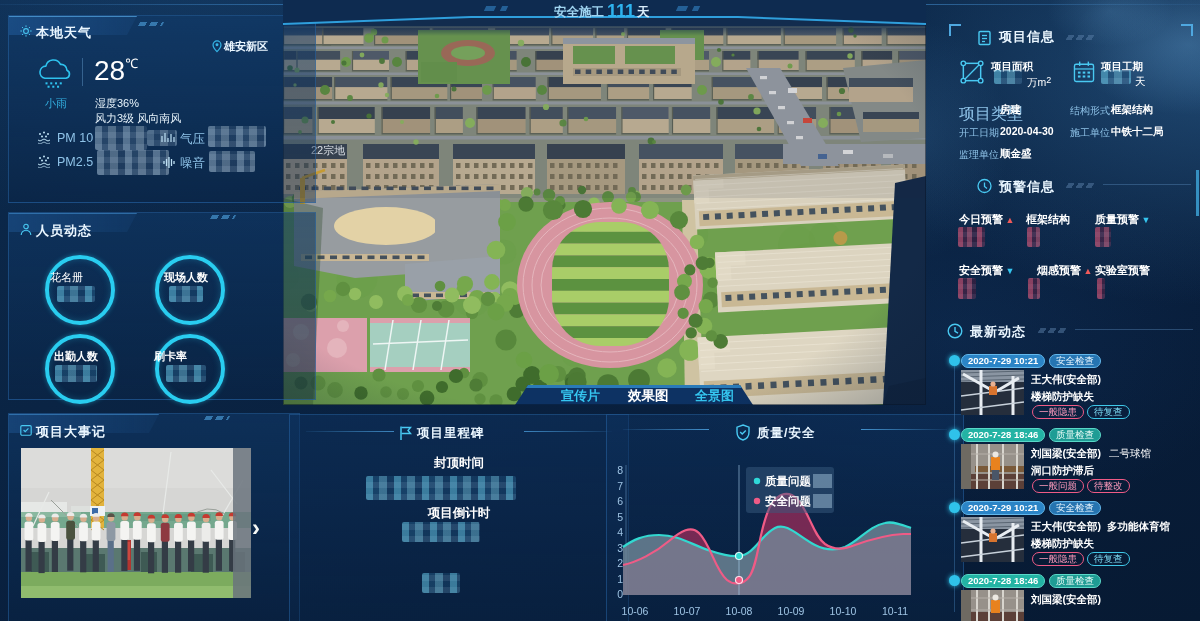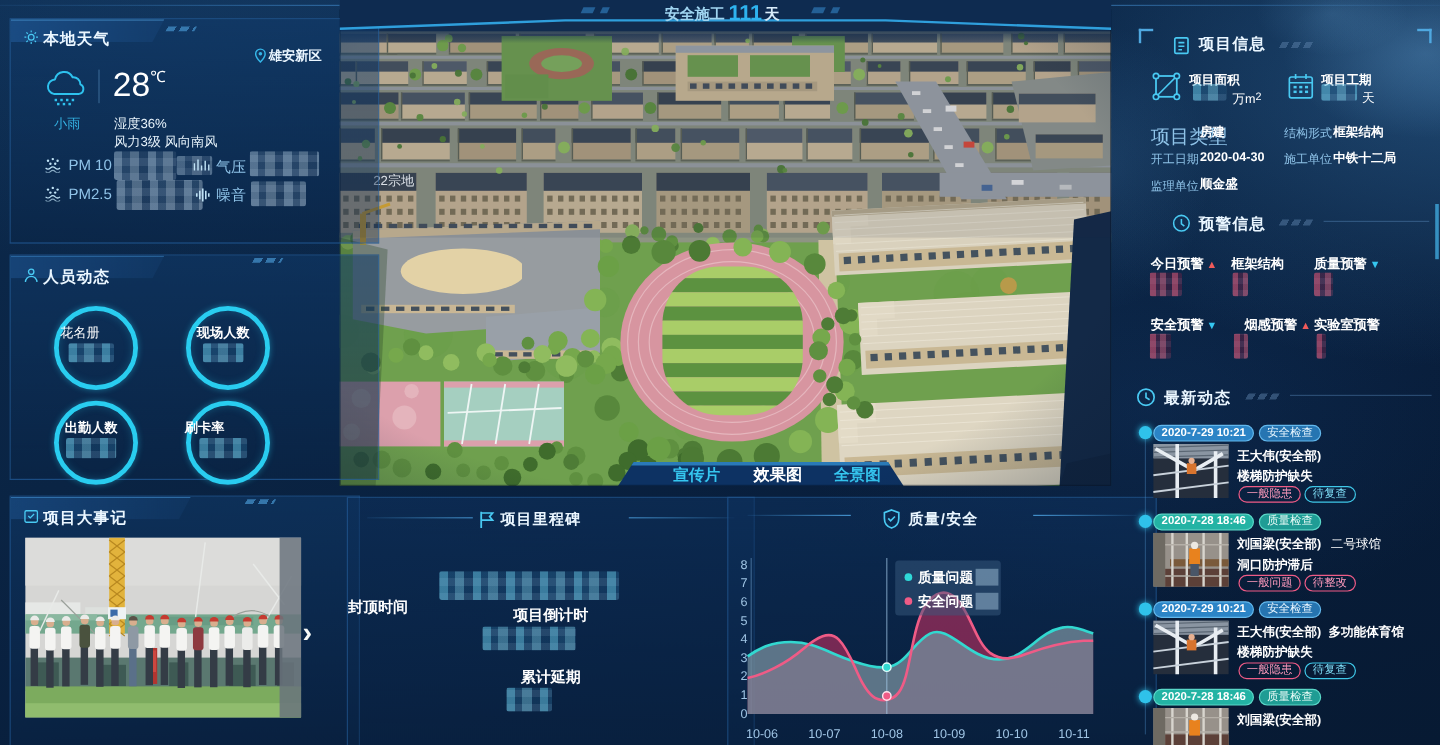--- a/index.html
+++ b/index.html
@@ -1168,29 +1168,28 @@
 
   <div class="abs" style="right:16px;top:16px;width:88px;height:1px;background:linear-gradient(270deg,rgba(60,140,210,.1),rgba(80,170,235,.7));"></div>
 
   <svg class="abs" style="left:108px;top:10px;" width="16" height="16" viewBox="0 0 16 16">
         <path d="M3 1.5 V15" stroke="#49c9f2" stroke-width="1.5"></path>
         <path d="M3.5 2.5 h9 l-2.5 3 l2.5 3 h-9" fill="none" stroke="#49c9f2" stroke-width="1.4"></path>
       </svg>
 
   <div class="ptitle" style="left:127px;top:10px;font-size:12.5px;">项目里程碑</div>
 
-  <div class="abs w" style="left:0;top:40px;width:100%;text-align:left;font-size:12.5px;font-weight:bold;margin-top:43px;">封顶时间</div>
+  <div class="abs w" style="left:0;top:40px;width:100%;text-align:center;font-size:12.5px;font-weight:bold;">封顶时间</div>
 
   <div class="mosaicC" style="left:76px;top:61px;width:150px;height:24px;"></div>
 
   <div class="abs w" style="left:0;top:90px;width:100%;text-align:center;font-size:12.5px;font-weight:bold;">项目倒计时</div>
 
   <div class="mosaicC" style="left:112px;top:107px;width:78px;height:20px;"></div>
 
-  <div class="abs w" style="left:0;top:141px;width:100%;text-align:center;font-size:12.5px;font-weight:bold;">累计延期</div>
 
   <div class="mosaicC" style="left:132px;top:158px;width:38px;height:20px;"></div>
 </div>
 
 <div class="panel" id="chartp" style="left:606px;top:414px;width:320px;height:207px;border-bottom:none;background:linear-gradient(180deg,rgba(13,48,92,.6),rgba(9,36,70,.45));">
 
   <div class="abs" style="left:16px;top:14px;width:86px;height:1px;background:linear-gradient(90deg,rgba(60,140,210,.1),rgba(80,170,235,.8));"></div>
 
   <div class="abs" style="right:16px;top:14px;width:86px;height:1px;background:linear-gradient(270deg,rgba(60,140,210,.1),rgba(80,170,235,.8));"></div>
 

